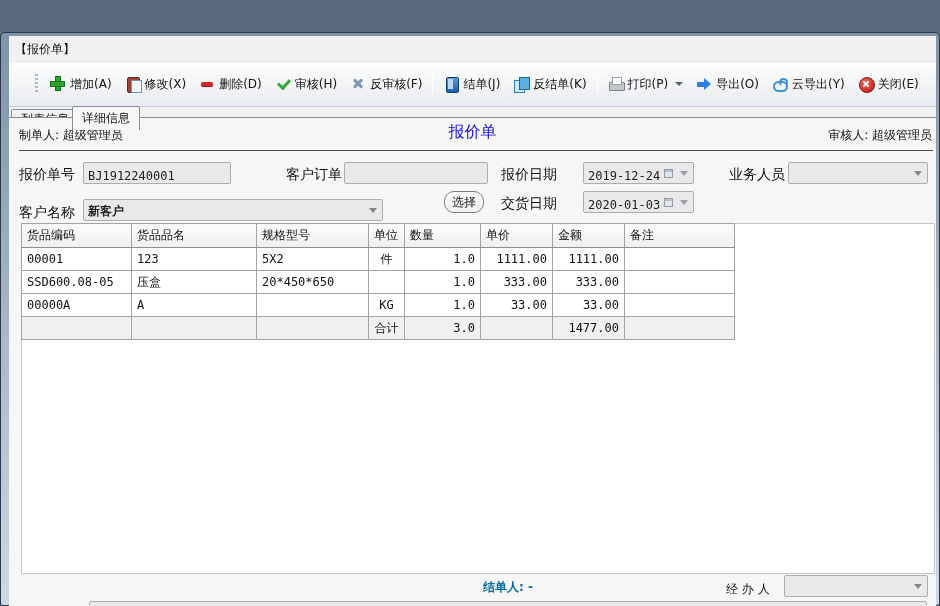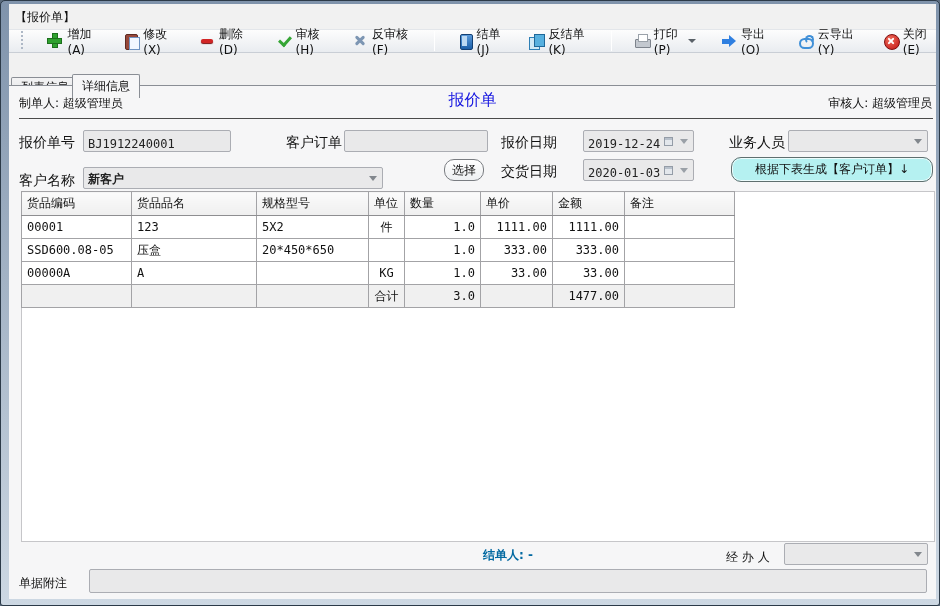--- a/index.html
+++ b/index.html
@@ -1,30 +1,30 @@
 <!DOCTYPE html>
 <html><head>
 <meta charset="utf-8">
 <style>
   * { margin:0; padding:0; box-sizing:border-box; }
   html,body { width:940px; height:606px; font-family:"DejaVu Sans","Liberation Sans",sans-serif; }
   body { position:relative; background:#5b6b7d; overflow:hidden; }
 
   .frame { position:absolute; inset:0; background:linear-gradient(to bottom,#7f93ab,#cdd8e3);
-           border:1px solid #2c3a48; border-radius:5px 5px 3px 3px; }
+           border:1px solid #2c3a48; border-radius:5px 5px 3px 3px;margin-top:32px; }
   .client { position:absolute; left:8px; top:3px; width:927px; height:595px; background:#f1f1f1; }
 
   
   .titlebar { position:absolute; left:0; top:0; right:0; height:25px; }
   .titlebar .txt { position:absolute; left:6px; top:5px; font-size:12px; color:#111; }
 
   
-  .toolbar { position:absolute; left:0; top:25px; right:0; height:24px;
+  .toolbar { position:absolute; left:0; top:25px; right:0; height:46px;
              background:linear-gradient(#fdfdfd,#e9ecf0); border-top:1px solid #e3e6ea;
-             border-bottom:1px solid #c9ced5; display:flex; align-items:center; gap:19px; padding-left:12px; }
+             border-bottom:1px solid #c9ced5; display:flex; align-items:center; gap:7px; padding-left:26px; }
   .grip { width:3px; height:20px; margin-right:2px;
           background:repeating-linear-gradient(to bottom,#aeb8c6 0 2px,transparent 2px 4px); }
   .tbtn { display:flex; align-items:center; gap:4px; height:24px; padding:0 3px; font-size:12px; color:#111; cursor:default; }
   .tsep { width:1px; height:20px; background:#c9cfd7; border-right:1px solid #fff; }
   .caret { width:0; height:0; border-left:4px solid transparent; border-right:4px solid transparent;
            border-top:4px solid #5a6168; margin-left:3px; }
 
   .ic { width:16px; height:16px; position:relative; display:inline-block; flex:0 0 16px; }
   .ic-add::before { content:""; position:absolute; left:6px; top:1px; width:4px; height:13px; background:#2fa12f; box-shadow:0 0 0 1px #1c701c; }
   .ic-add::after  { content:""; position:absolute; left:1px; top:6px; width:13px; height:4px; background:#2fa12f; box-shadow:0 0 0 1px #1c701c; }
@@ -214,23 +214,20 @@
     <span>选择</span>
   </div>
 
   <div class="flabel" style="left:492px; top:159px;">交货日期</div>
   <div class="fld datefld" style="left:574px; top:155px; width:111px;">
     <span>2020-01-03</span>
     <span class="cal"></span>
     <span class="darr"></span>
   </div>
 
-  <div class="btn btn-generate" style="left:722px; top:153px; width:202px; height:25px;">
-    <span>根据下表生成【客户订单】↓</span>
-  </div>
 
   <div class="panel">
     <table class="grid">
       <colgroup>
         <col style="width:110px">
             <col style="width:125px">
             <col style="width:112px">
             <col style="width:36px">
         <col style="width:76px">
             <col style="width:72px">

